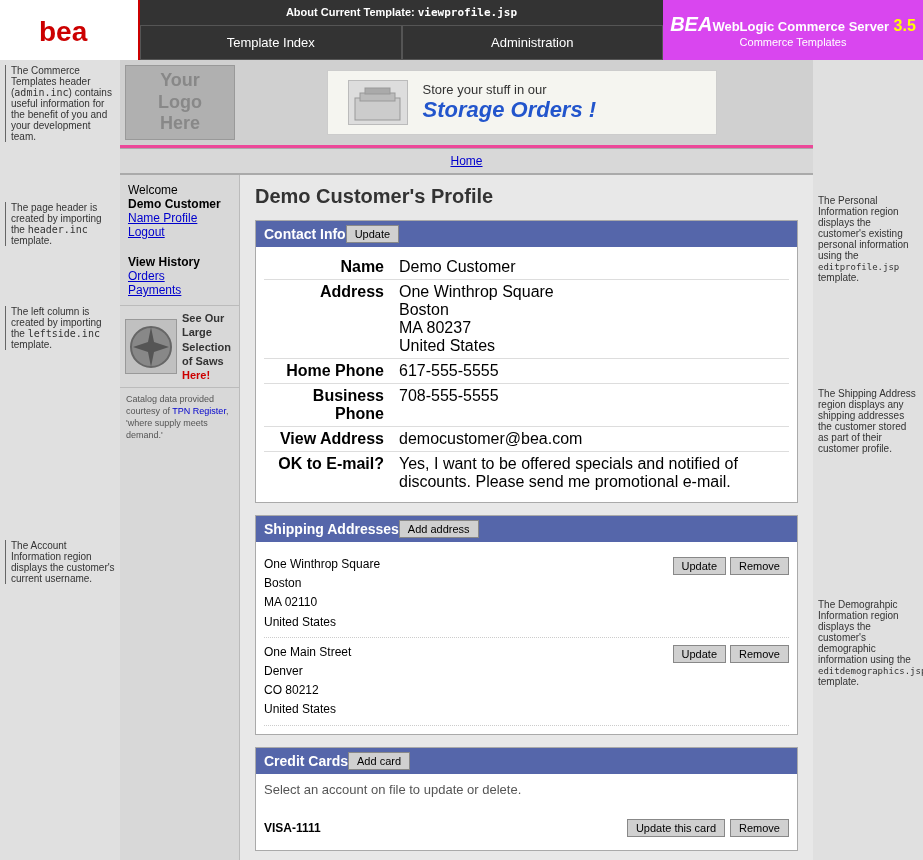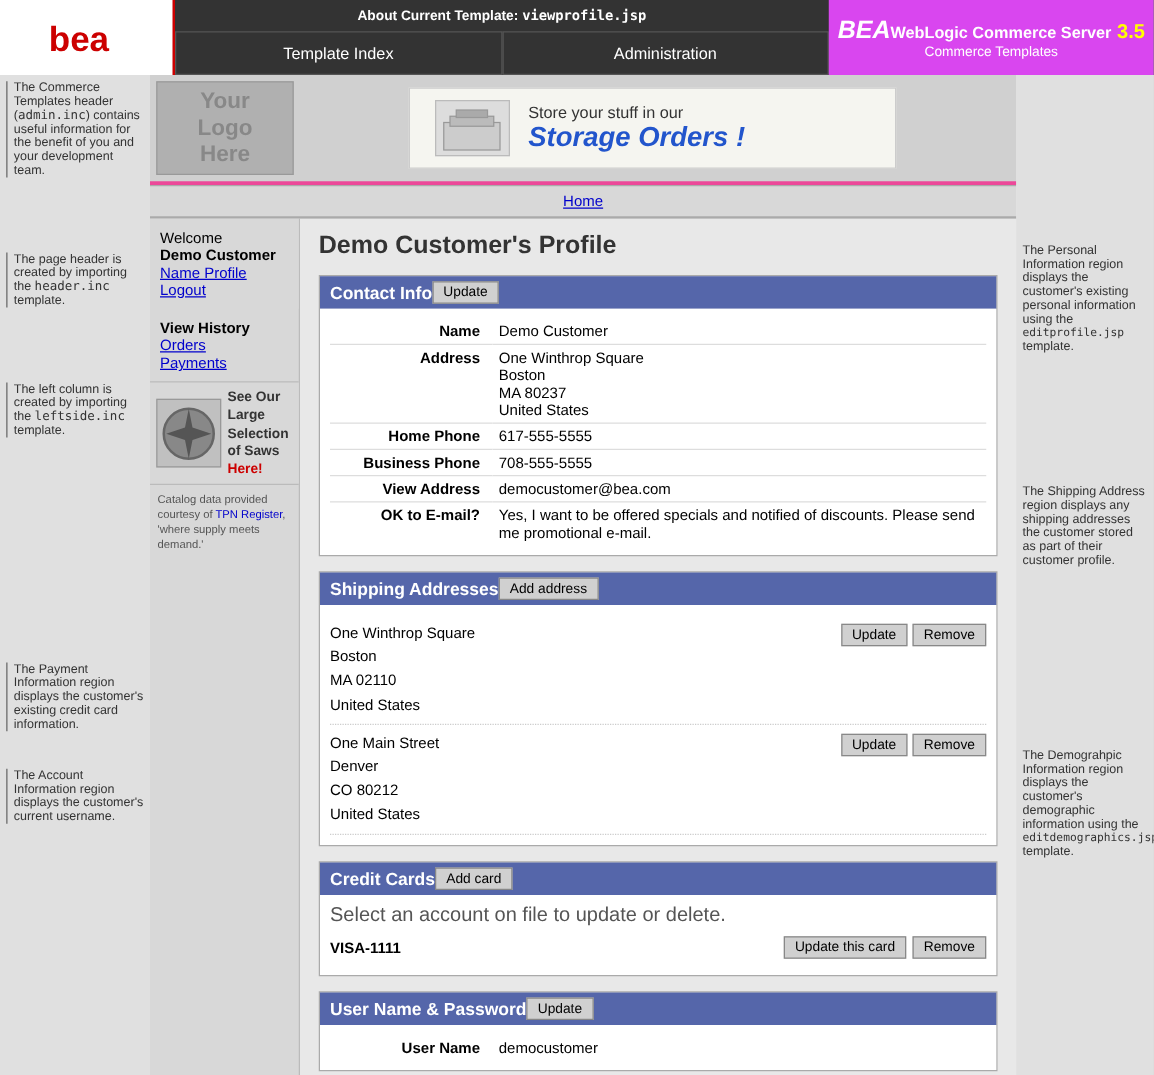--- a/index.html
+++ b/index.html
@@ -66,32 +66,32 @@
     .profile-title { font-size: 20px; font-weight: bold; color: #333; margin-bottom: 12px; }
 
     
     .section { margin-bottom: 12px; border: 1px solid #aaa; }
     .section-header { background: #5566aa; color: #fff; font-size: 14px; font-weight: bold; padding: 4px 8px; display: flex; align-items: center; }
     .section-body { background: #fff; padding: 8px; }
     .btn { background: #d0d0d0; border: 1px solid #888; padding: 2px 8px; font-size: 11px; cursor: pointer; color: #000; }
 
     
     .info-table { width: 100%; border-collapse: collapse; }
-    .info-table td { padding: 3px 5px; vertical-align: top; font-size: 12px; }
+    .info-table td { padding: 3px 5px; vertical-align: top; font-size: 16px; }
     .info-table td:first-child { text-align: right; font-weight: bold; width: 130px; padding-right: 10px; }
     .row-separator { border-bottom: 1px solid #ddd; }
 
     
     .address-block { display: flex; align-items: flex-start; justify-content: space-between; padding: 5px 0; border-bottom: 1px dotted #ccc; }
     .address-text { font-size: 12px; line-height: 1.6; }
     .address-btns { display: flex; gap: 4px; align-items: flex-start; margin-top: 2px; }
 
     
     .cc-row { display: flex; align-items: center; justify-content: space-between; padding: 5px 0; }
-    .cc-select-note { font-size: 16px; color: #555; margin-bottom: 2px; }
+    .cc-select-note { font-size: 13px; color: #555; margin-bottom: 17px; }
     .cc-name { font-weight: bold; font-size: 12px; }
 
     
     .ann-line { border-left: 1px solid #666; padding-left: 5px; margin-bottom: 20px; }
     .ann-spacer { height: 40px; }
     .ann-spacer3 { height: 160px; }
     .ann-spacer4 { height: 240px; }
 
     .right-ann-block { margin-bottom: 15px; }
     .right-ann-block code { font-family: monospace; font-size: 9px; }
@@ -135,23 +135,20 @@
     </div>
     <div class="ann-spacer"></div>
     <div class="ann-line">
       <p>The page header is created by importing the <code>header.inc</code> template.</p>
     </div>
     <div class="ann-spacer"></div>
     <div class="ann-line">
       <p>The left column is created by importing the <code>leftside.inc</code> template.</p>
     </div>
     <div class="ann-spacer3"></div>
-    <div class="ann-line">
-      <p>The Payment Information region displays the customer's existing credit card information.</p>
-    </div>
     <div style="height:10px;"></div>
     <div class="ann-line">
       <p>The Account Information region displays the customer's current username.</p>
     </div>
     <div class="ann-spacer4"></div>
 
   </div>
 
   <div class="content-area">
 

